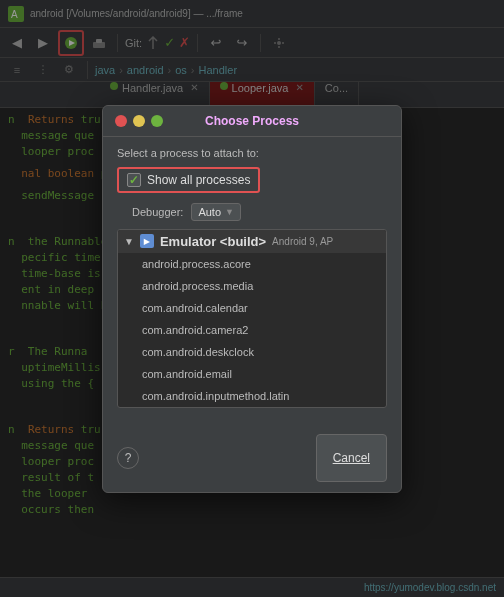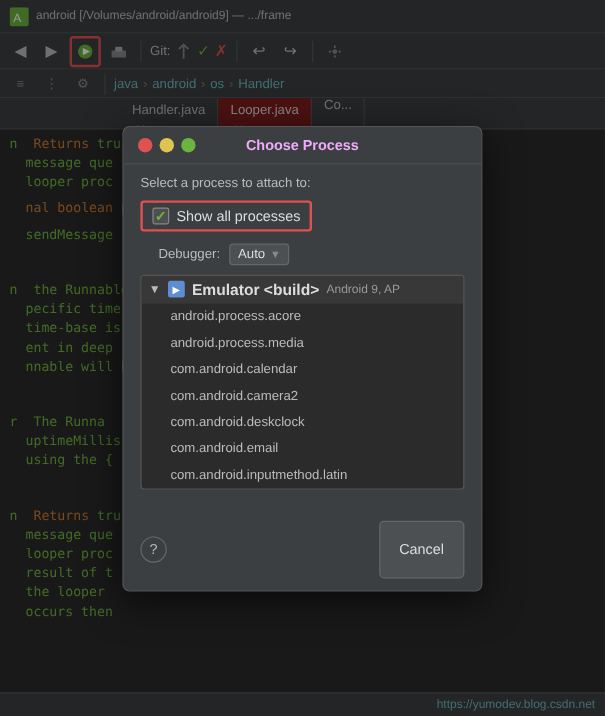--- a/index.html
+++ b/index.html
@@ -90,21 +90,20 @@
     }
     .tab {
       display: flex;
       padding: 0 10px;
       font-size: 11px;
       color: #bbb;
       border-right: 1px solid #555;
       cursor: pointer;
       gap: 4px;
       background: #3c3f41;
-      flex-direction: column;
     }
     .tab.active { background: #7f1d1d; color: #ddd; }
     .tab .tab-close { color: #999; font-size: 10px; margin-left: 3px; }
     .tab-dot-green { width: 8px; height: 8px; border-radius: 50%; background: #6db33f; }
 
     
     .code-area {
       position: absolute;
       top: 108px;
       left: 0;
@@ -293,20 +292,21 @@
       font-size: 12px;
       cursor: pointer;
     }
     .footer-buttons { display: flex; gap: 8px; }
     .btn {
       padding: 16px 16px;
       border-radius: 4px;
       font-size: 12px;
       cursor: pointer;
       border: 1px solid #666;
+      text-decoration: underline;
     }
     .btn-cancel { background: #4c5052; color: #ddd; }
     .btn-ok { background: #2d6099; color: #fff; border-color: #2d6099; }
   </style>
 </head>
 <body>
 
 <div class="title-bar">
   <svg class="title-bar-icon" viewBox="0 0 16 16">
     <rect width="16" height="16" rx="2" fill="#6db33f"></rect>

